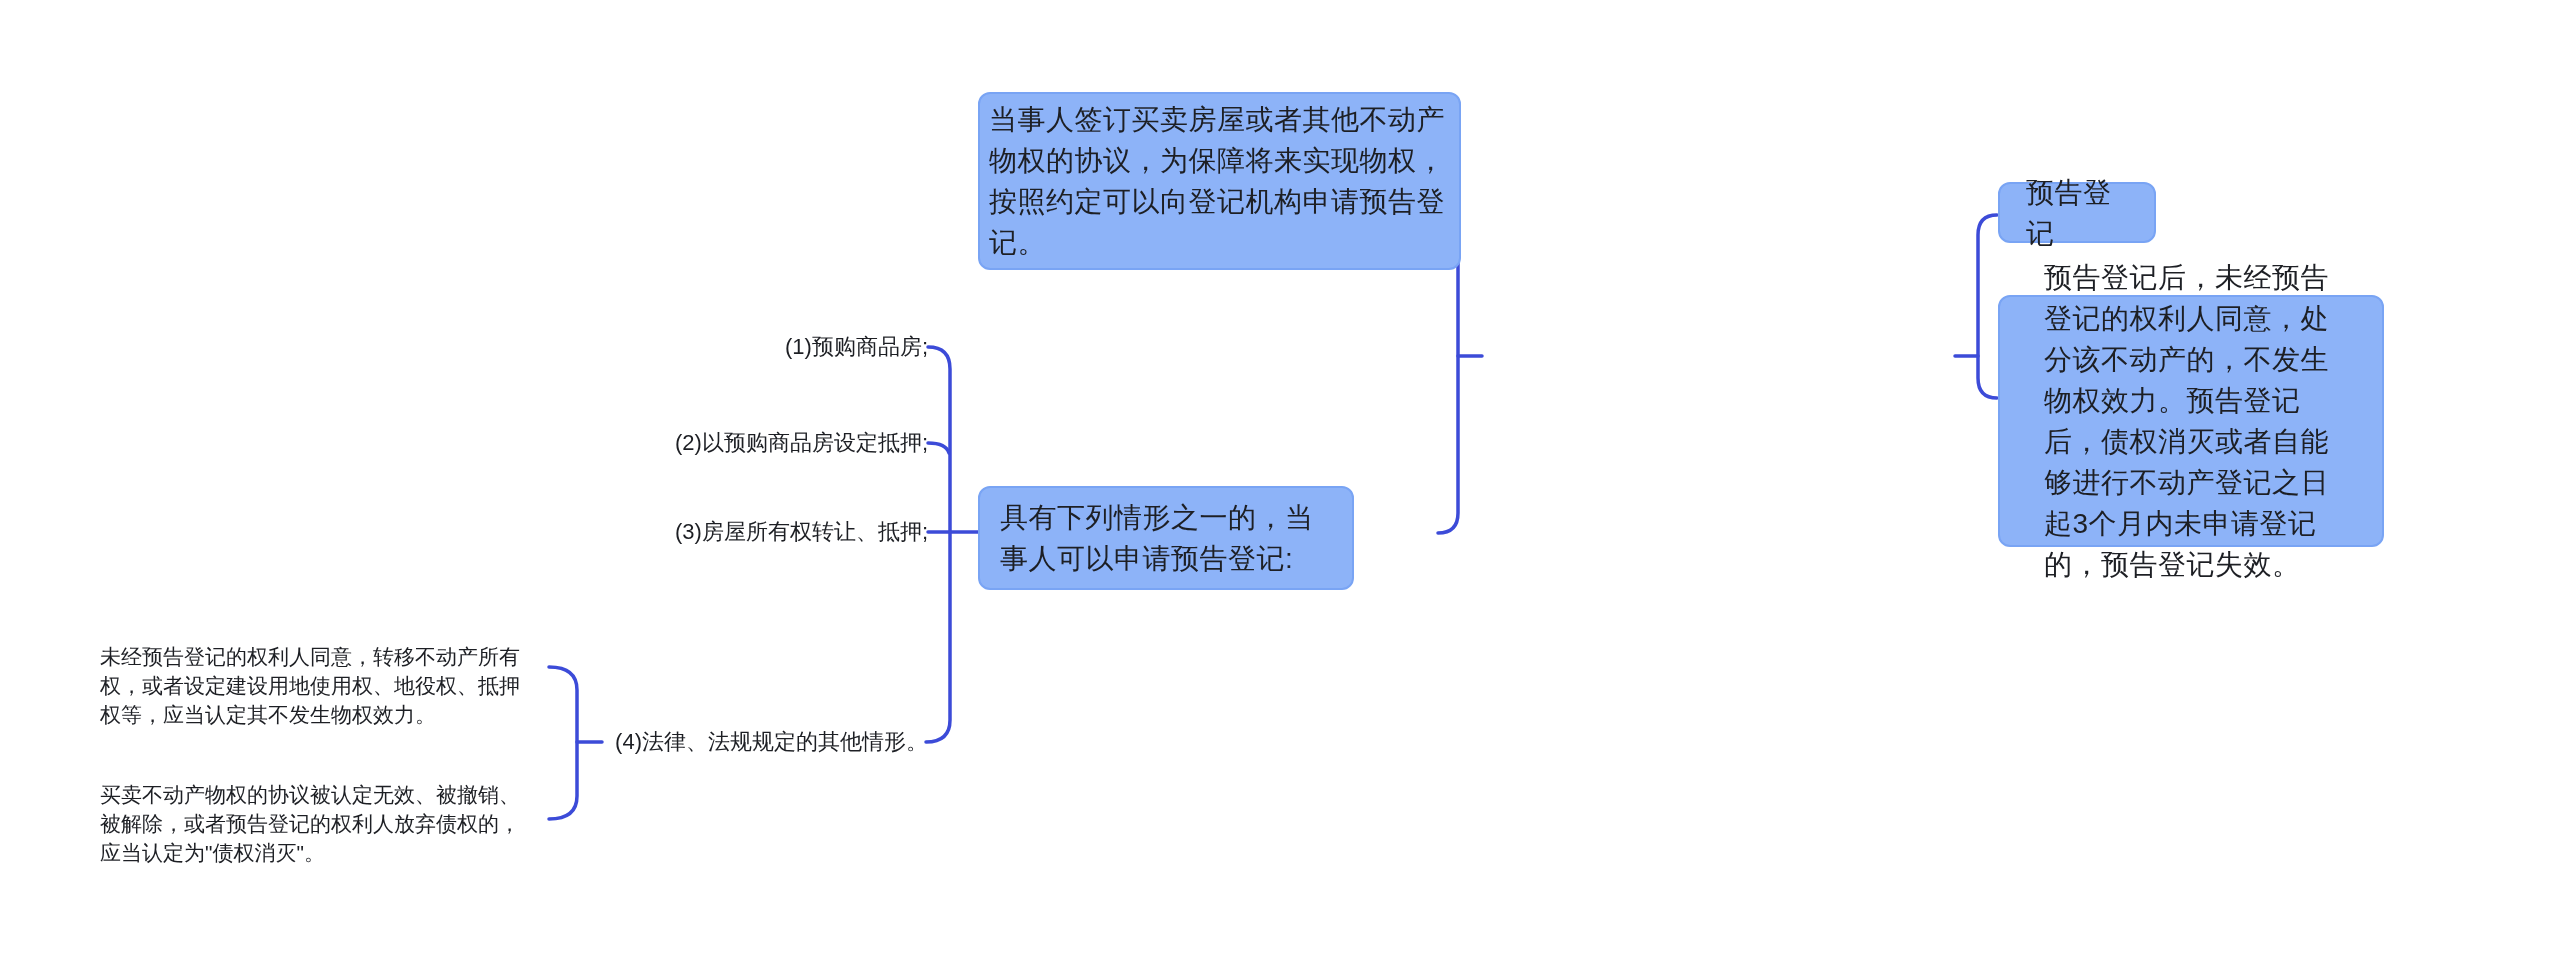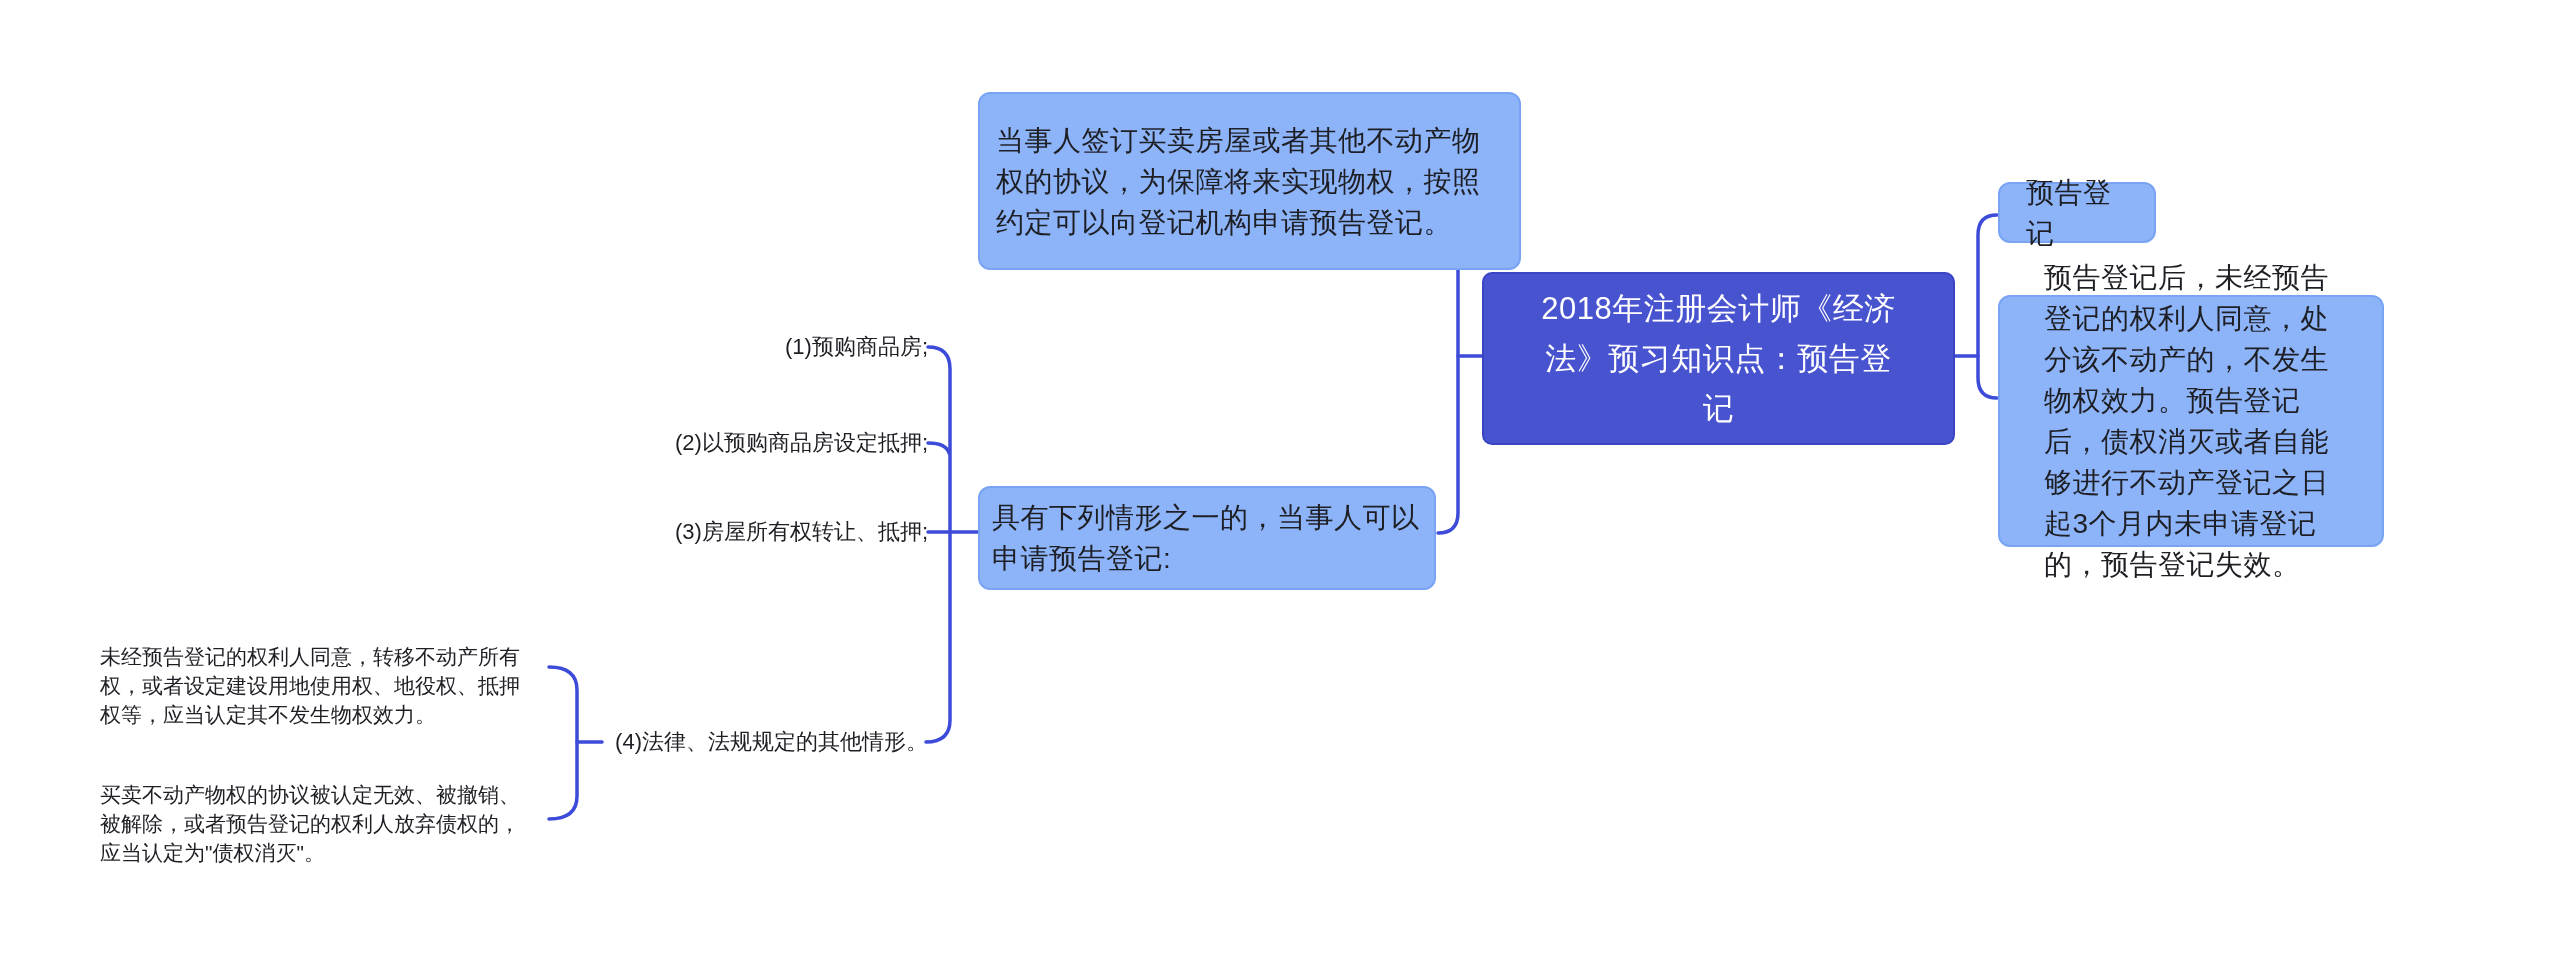--- a/index.html
+++ b/index.html
@@ -38,22 +38,22 @@
   .node.root{
     background:var(--root-fill);
     border:2px solid var(--root-border);
     color:var(--text-light);
     font-size:31px;line-height:50px;
     text-align:center;justify-content:center;
     border-radius:10px;
   }
   .node .txt{width:100%;}
 
-  #def-box   {left:978px;  top:92px;  width:543px; height:178px; padding:0 16px;}
-  #cond-box  {left:978px;  top:486px; width:458px; height:104px; padding:0 12px;}
+  #def-box   {left:978px;  top:92px;  width:483px; height:178px; padding:0 9px;}
+  #cond-box  {left:978px;  top:486px; width:376px; height:104px; padding:0 20px;}
   #root-box  {left:1482px; top:272px; width:473px; height:173px; padding:0 55px;}
   #topic-box {left:1998px; top:182px; width:158px; height:61px;  padding:0 26px;}
   #effect-box{left:1998px; top:295px; width:386px; height:252px; padding:0 44px;}
 
   .plain{
     position:absolute;
     font-size:22px;line-height:30px;
     color:var(--text-dark);
     white-space:nowrap;
     text-align:right;
@@ -95,23 +95,20 @@
   </svg>
 
   <div class="node light" id="def-box">
     <div class="txt">当事人签订买卖房屋或者其他不动产物权的协议，为保障将来实现物权，按照约定可以向登记机构申请预告登记。</div>
   </div>
 
   <div class="node light" id="cond-box">
     <div class="txt">具有下列情形之一的，当事人可以申请预告登记:</div>
   </div>
 
-  <div class="node root" id="root-box">
-    <div class="txt">2018年注册会计师《经济法》预习知识点：预告登记</div>
-  </div>
 
   <div class="node light" id="topic-box">
     <div class="txt">预告登记</div>
   </div>
 
   <div class="node light" id="effect-box">
     <div class="txt">预告登记后，未经预告登记的权利人同意，处分该不动产的，不发生物权效力。预告登记后，债权消灭或者自能够进行不动产登记之日起3个月内未申请登记的，预告登记失效。</div>
   </div>
 
   <div class="plain" id="item-1">(1)预购商品房;</div>

